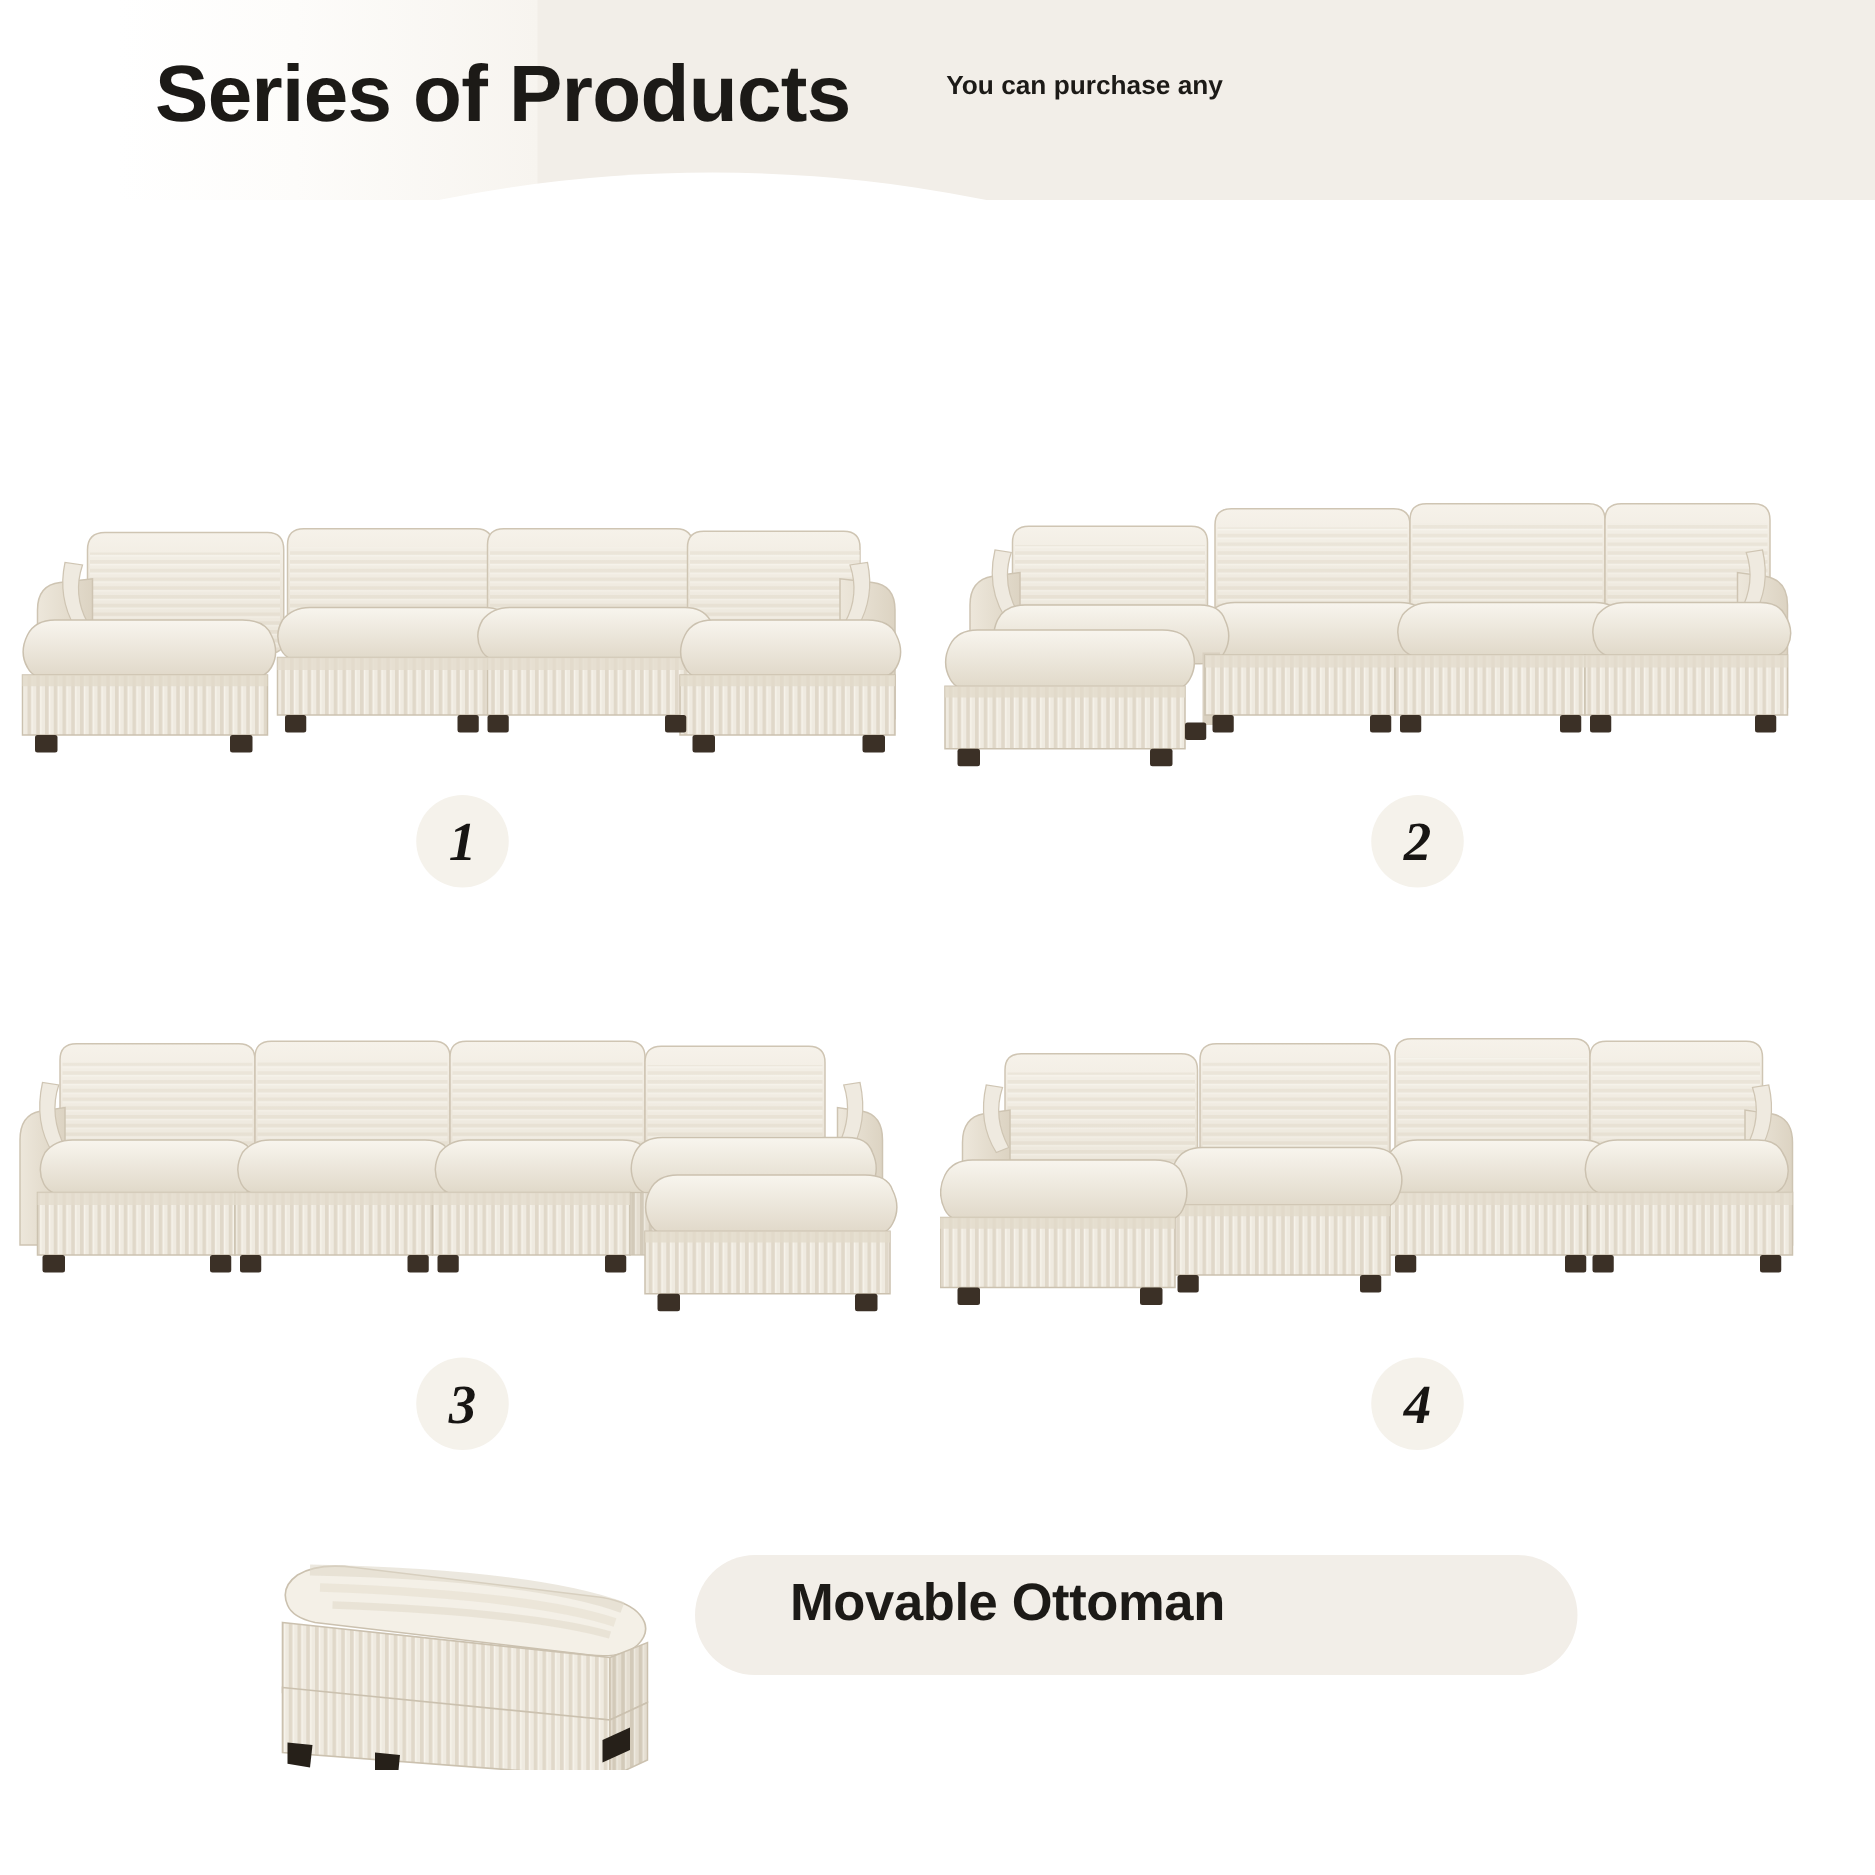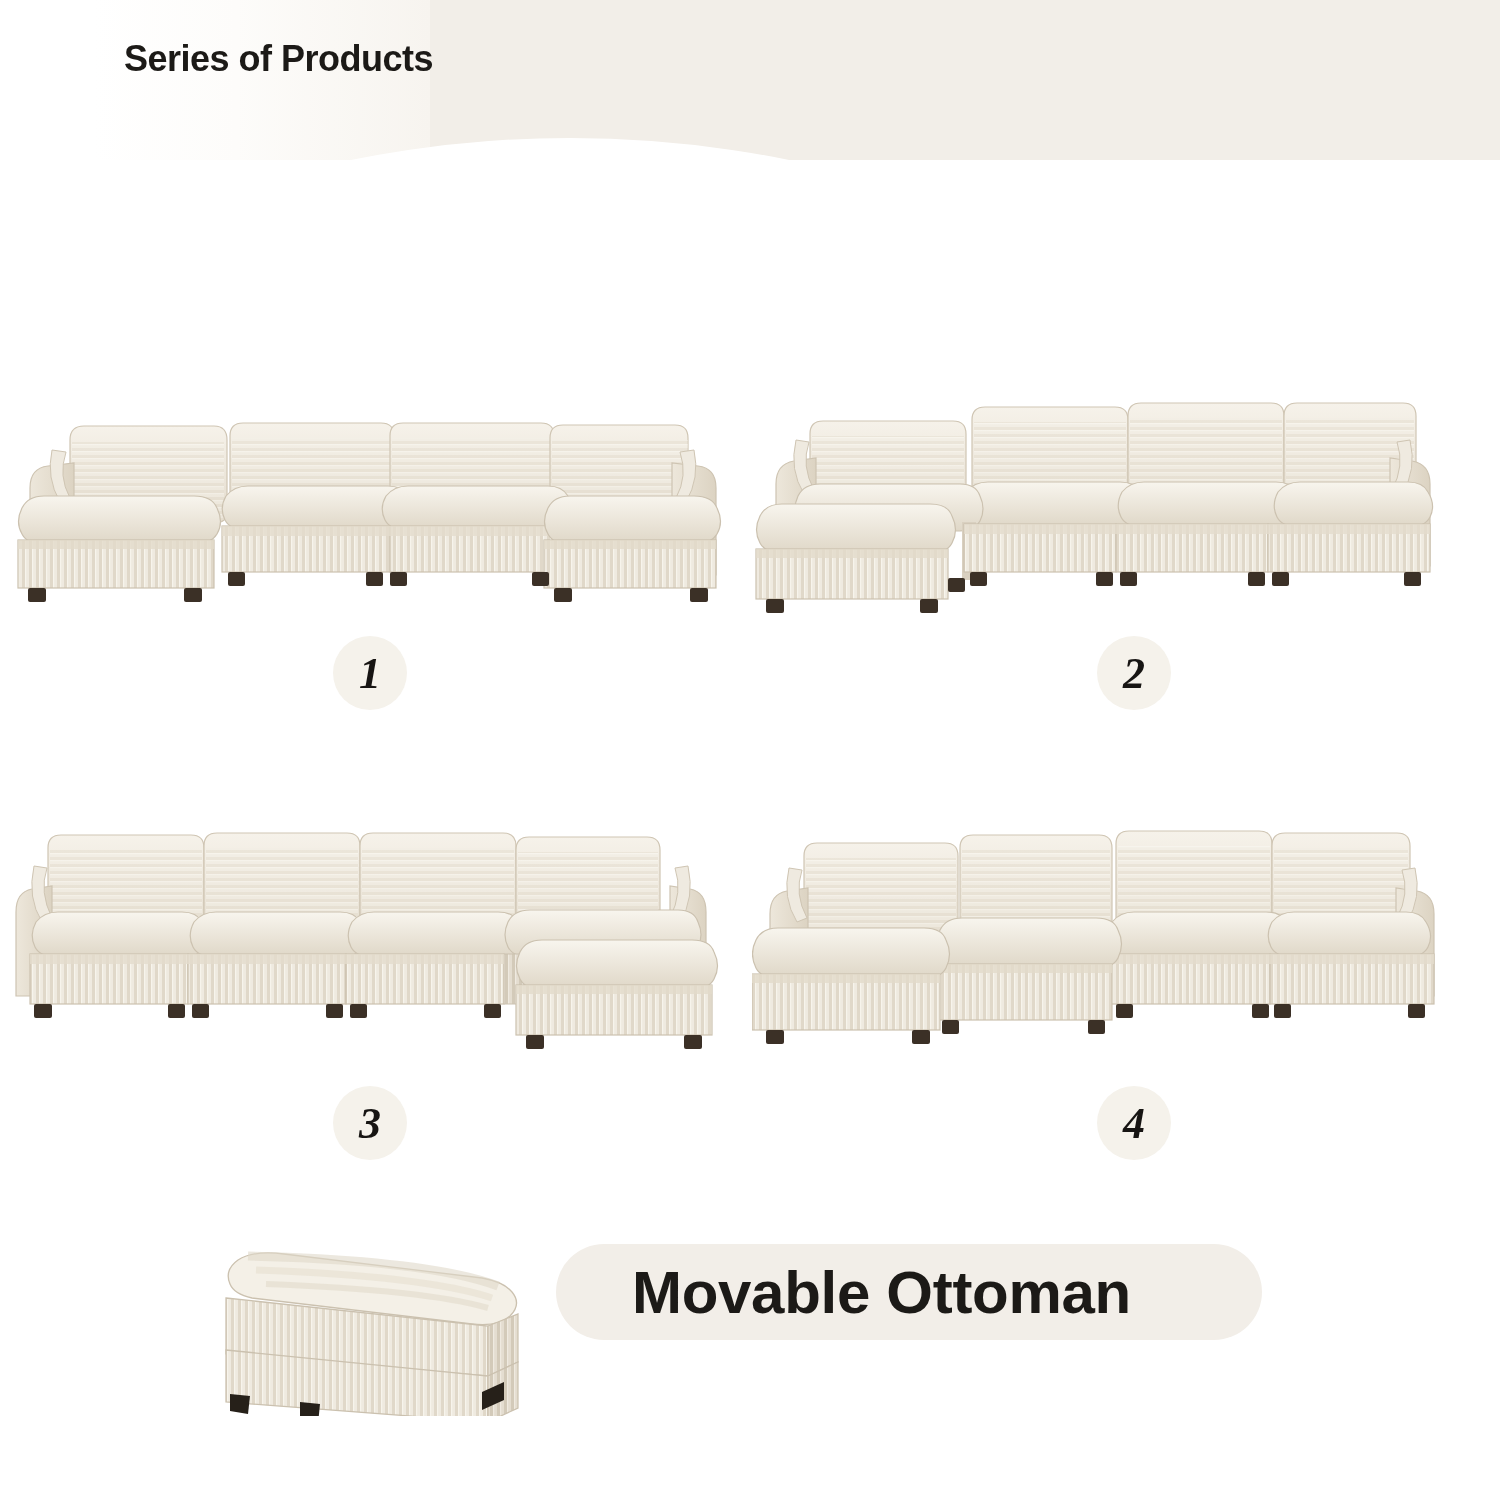--- a/index.html
+++ b/index.html
@@ -22,21 +22,21 @@
     width:1660px; height:620px;
     background:#FFFFFF;
     border-radius:50% 50% 0 0 / 100% 100% 0 0;
   }
   .header-fadeleft{
     position:absolute; left:0; top:0; width:430px; height:160px;
     background:linear-gradient(90deg,#FFFFFF 0%,#FFFFFF 22%,#FDFCFA 55%,#F7F4EF 100%);
   }
   .title{
     position:absolute; left:124px; top:38px;
-    font-size:36px; font-weight:700; color:#1C1A17;
+    font-size:64px; font-weight:700; color:#1C1A17;
     letter-spacing:-0.5px; white-space:nowrap;
     font-family:"Liberation Sans", sans-serif;
   }
   .subtitle{
     position:absolute; left:757px; top:54px;
     font-size:21px; font-weight:700; color:#1C1A17;
     line-height:30px; white-space:nowrap;
   }
 
   
@@ -55,35 +55,36 @@
 
   
   .ottoman-banner{
     position:absolute; left:556px; top:1244px;
     width:706px; height:96px;
     background:#F2EEE8;
     border-radius:48px;
   }
   .ottoman-label{
     position:absolute; left:632px; top:1258px;
-    font-size:60px; font-weight:700; color:#1C1A17;
+    font-size:42px; font-weight:700; color:#1C1A17;
     letter-spacing:-0.3px; white-space:nowrap;
   }
   .ottoman-art{ position:absolute; left:196px; top:1186px; }
 </style>
 </head>
 <body>
 
 <div class="header-band">
   <div class="header-fadeleft"></div>
   <div class="header-curve"></div>
 </div>
 
 <div class="title">Series of Products</div>
 <div class="subtitle">
+  <div>You can purchase any</div>
 </div>
 
 <svg width="0" height="0" style="position:absolute">
   <defs>
 
     <pattern id="cordV" width="7" height="10" patternUnits="userSpaceOnUse">
       <rect width="7" height="10" fill="#EFEAE0"></rect>
       <rect x="0" width="3" height="10" fill="#E0D8C9"></rect>
       <rect x="3" width="1.2" height="10" fill="#F7F4EC"></rect>
     </pattern>

